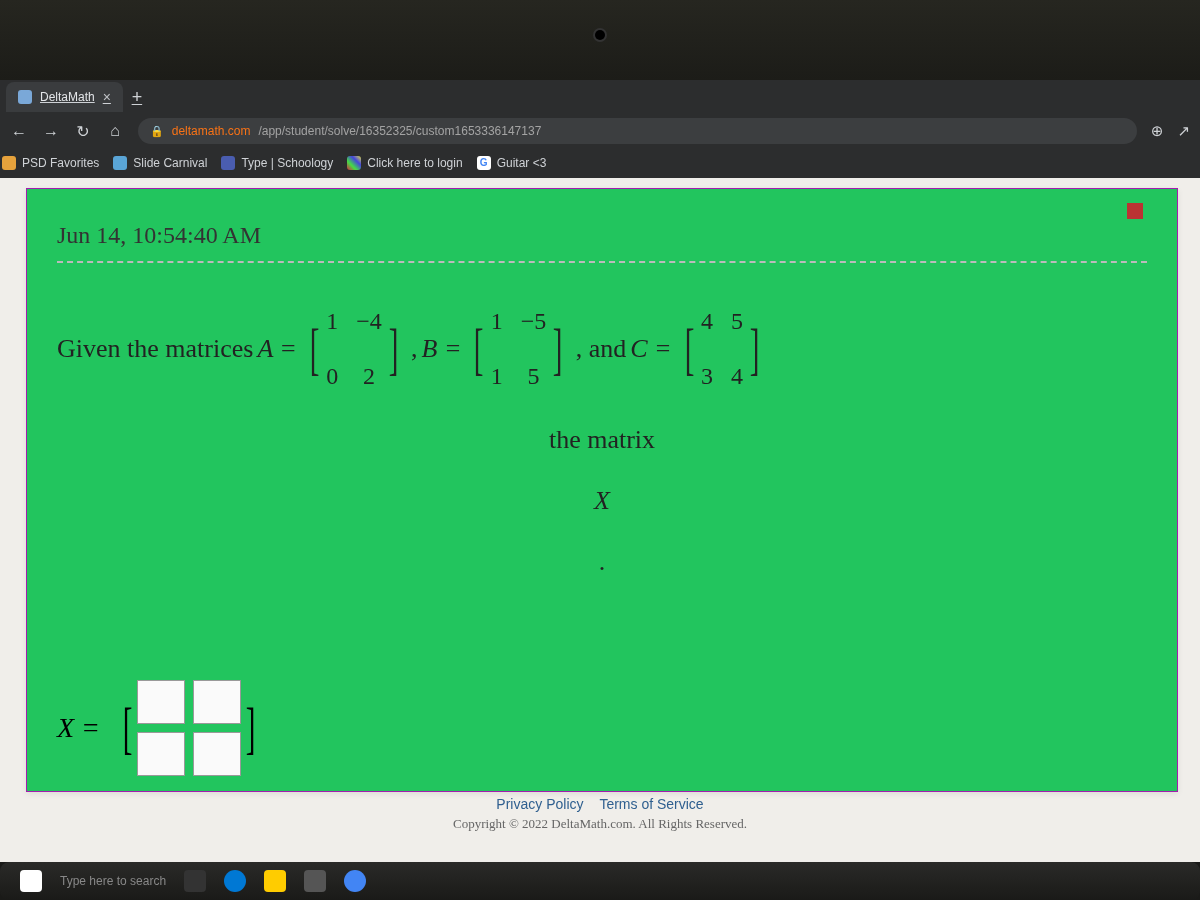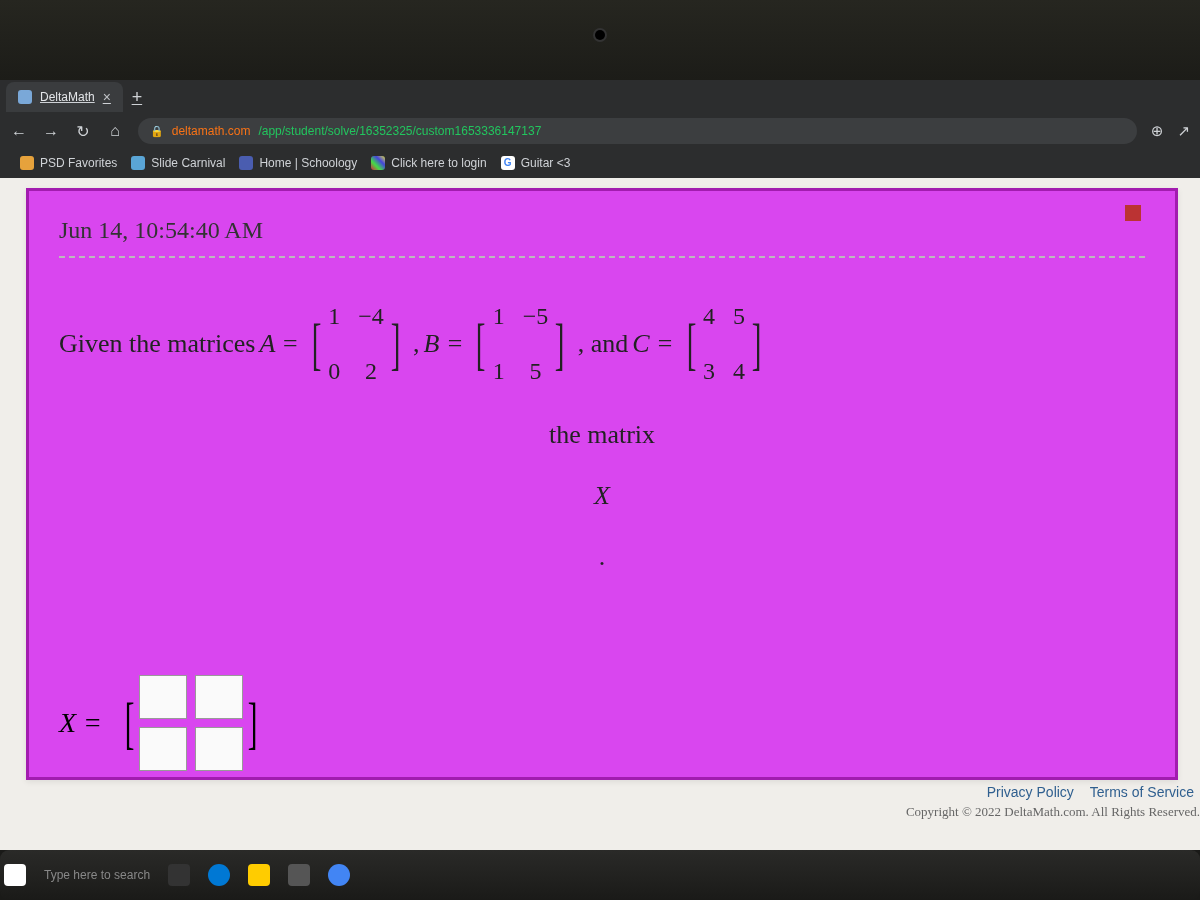--- a/index.html
+++ b/index.html
@@ -15,55 +15,55 @@
   .tabbar { display:flex; align-items:center; height:34px; padding-left:6px;text-decoration:underline; }
   .tab { display:flex; align-items:center; gap:8px; background:#3a3c3e; height:30px; padding:0 12px; border-radius:8px 8px 0 0; font-size:12px; color:#e3e5e8; max-width:210px; }
   .tab .favicon { width:14px; height:14px; background:#7aa8d8; border-radius:3px; }
   .tab .close { font-size:14px; color:#c0c3c7; cursor:pointer; }
   .newtab { width:28px; height:28px; display:flex; align-items:center; justify-content:center; color:#cfd2d6; font-size:18px; cursor:pointer; }
   .addrbar { display:flex; align-items:center; gap:14px; height:34px; padding:0 10px; background:#2c2d2e; }
   .navbtn { width:18px; display:flex; justify-content:center; color:#cfd2d6; font-size:16px; cursor:pointer; }
   .omnibox { flex:1; display:flex; align-items:center; gap:8px; background:#3c3e40; height:26px; border-radius:13px; padding:0 12px; font-size:12px; color:#cfd2d6; }
   .omnibox .lock { font-size:11px; }
   .omnibox .domain { color:#f97316; }
-  .omnibox .path { color:#22c55e; }
+  .omnibox .path { color:#a3a3a3; }
   .righttools { display:flex; gap:14px; font-size:15px; }
 
-  .bookmarks { display:flex; align-items:center; gap:14px; height:30px; padding:0 20px; background:#2c2d2e; font-size:12px; }
+  .bookmarks { display:flex; align-items:center; gap:14px; height:30px; padding:0 2px; background:#2c2d2e; font-size:12px; }
   .bm { display:flex; align-items:center; gap:6px; cursor:pointer; }
   .bm .ico { width:14px; height:14px; border-radius:3px; }
   .ico.yellow{background:#e6a23c;} .ico.blue{background:#5aa5d6;} .ico.indigo{background:#4a5db0;} .ico.multi{background:linear-gradient(45deg,#d24,#4d4,#44d,#dd4);} .ico.g{background:#fff;color:#4285f4;font-size:10px;text-align:center;line-height:14px;font-weight:bold;}
 
   
   .page { flex:1; background:#f0eeea; position:relative; overflow:hidden; }
-  .sheet { position:absolute; left:26px; right:22px; top:10px; bottom:70px; background:#d946ef; border:3px solid #a21caf; box-shadow:0 2px 6px rgba(0,0,0,0.08); padding:26px 30px 30px; overflow:hidden; }
+  .sheet { position:absolute; left:26px; right:22px; top:10px; bottom:70px; background:#22c55e; border:1px solid #a21caf; box-shadow:0 2px 6px rgba(0,0,0,0.08); padding:33px 30px 30px; overflow:hidden; }
   .timestamp { font-family:Georgia,"Times New Roman",serif; font-size:24px; color:#333; margin-bottom:12px; }
   .rule { border-top:2px dashed #bbb; margin-bottom:30px; }
   .problem { font-family:Georgia,"Times New Roman",serif; font-size:26px; color:#222; line-height:2.2; }
   .problem .row { display:flex; flex-wrap:wrap; align-items:center; gap:4px; }
   .it { font-style:italic; }
   .matrix { display:inline-flex; align-items:center; margin:0 4px; vertical-align:middle; }
   .bracket { font-size:58px; font-weight:100; line-height:0.8; transform:scaleX(0.5); font-family:"Times New Roman",serif; }
   .mgrid { display:grid; grid-template-columns:auto auto; gap:2px 18px; font-size:24px; text-align:center; padding:2px 2px; }
   .eqline { margin-top:6px;flex-direction:column; }
 
   .answerzone { margin-top:90px; display:flex; align-items:center; gap:18px; font-family:Georgia,serif; font-size:28px; }
   .inmatrix { display:inline-flex; align-items:center; }
   .ingrid { display:grid; grid-template-columns:48px 48px; grid-template-rows:44px 44px; gap:8px; }
   .ingrid input { width:48px; height:44px; border:1px solid #999; background:#fafafa; text-align:center; font-size:18px; }
 
   .submit { margin-top:28px; display:inline-block; background:#2f4d73; color:#fff; font-size:14px; padding:9px 14px; border:none; cursor:pointer; }
 
   .stopsq { position:absolute; right:34px; top:14px; width:16px; height:16px; background:#b33; }
 
-  .footer { position:absolute; left:0; right:0; bottom:30px; text-align:right; font-size:14px; color:#555; }
+  .footer { position:absolute; left:0; right:0; bottom:30px; text-align:center; font-size:14px; color:#555; }
   .footer a { color:#2f5f8f; text-decoration:none; margin:0 6px; }
   .copyright { font-size:13px; color:#666; margin-top:4px;font-family:Liberation Serif, serif; }
 
-  .taskbar { height:50px; background:linear-gradient(180deg,#2a2a28,#1a1a18); display:flex; align-items:center; gap:18px; padding:0 4px;border-radius:9px; }
+  .taskbar { height:38px; background:linear-gradient(180deg,#2a2a28,#1a1a18); display:flex; align-items:center; gap:18px; padding:0 20px;border-radius:9px; }
   .taskbar .tico { width:22px; height:22px; border-radius:4px; }
   .searchhint { color:#888; font-size:12px; }
 </style>
 </head>
 <body>
 
 <div class="bezel-top">
   <div class="camera"></div>
 </div>
 
@@ -95,21 +95,21 @@
     <div class="bm">
         <span class="ico yellow"></span>
         <span>PSD Favorites</span>
       </div>
     <div class="bm">
         <span class="ico blue"></span>
         <span>Slide Carnival</span>
       </div>
     <div class="bm">
         <span class="ico indigo"></span>
-        <span>Home | Schoology</span>
+        <span>Type | Schoology</span>
       </div>
     <div class="bm">
         <span class="ico multi"></span>
         <span>Click here to login</span>
       </div>
     <div class="bm">
         <span class="ico g">G</span>
         <span>Guitar &lt;3</span>
       </div>
   </div>

